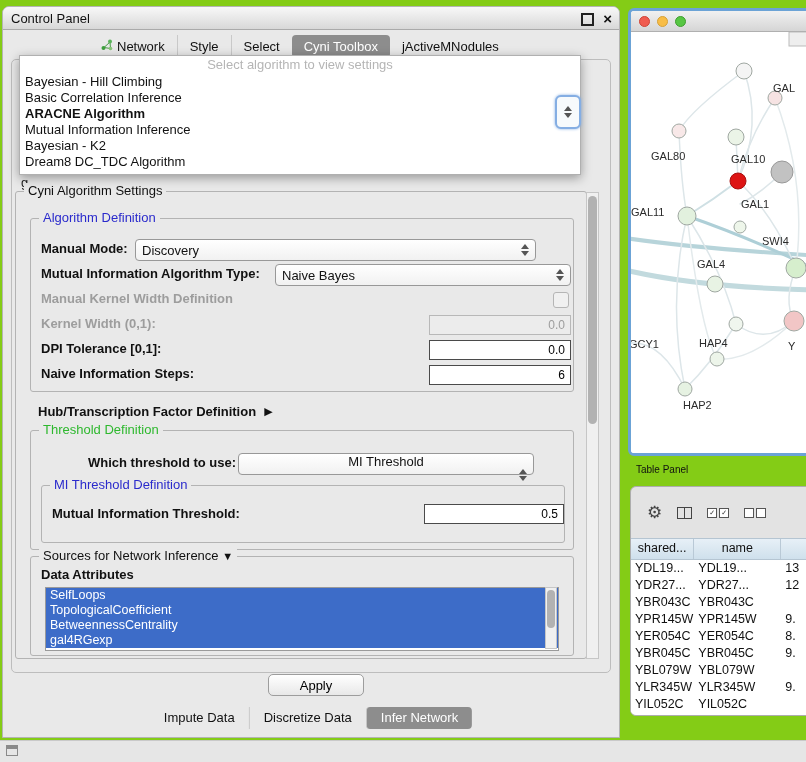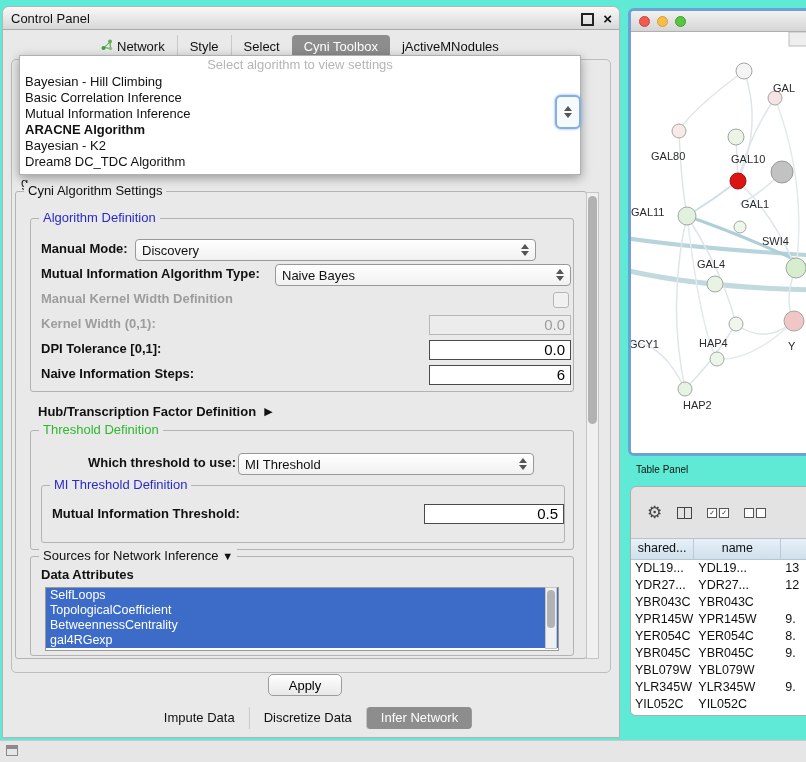--- a/index.html
+++ b/index.html
@@ -1,16 +1,16 @@
 <!DOCTYPE html>
 <html><head>
 <meta charset="utf-8">
 <style>
   html,body{margin:0;padding:0;background:#e9e9e9;}
-  #page{position:relative;width:806px;height:762px;background:#5eead4;overflow:hidden;
+  #page{position:relative;width:806px;height:762px;background:#84cc16;overflow:hidden;
         font-family:"Liberation Sans",sans-serif;font-size:13px;color:#111;}
 
   
   #control-panel{position:absolute;left:2px;top:6px;width:618px;height:732px;
     background:#e9e9e9;border:1px solid #b4b4b4;border-radius:7px 7px 0 0;box-sizing:border-box;}
   .cp-titlebar{position:absolute;left:0;top:0;right:0;height:23px;line-height:23px;
     background:linear-gradient(#f8f8f8,#d8d8d8);border-bottom:1px solid #aaa;
     border-radius:6px 6px 0 0;padding-left:8px;box-sizing:border-box;}
   .float-icon{position:absolute;right:25px;top:6px;width:9px;height:9px;border:2px solid #222;}
   .close-icon{position:absolute;right:7px;top:0;font-weight:bold;font-size:15px;color:#111;cursor:default;}
@@ -36,38 +36,38 @@
   .gray{color:#9d9d9d;}
   .lbl{position:absolute;white-space:nowrap;font-size:13px;}
 
   .combo{position:absolute;height:22px;background:linear-gradient(#ffffff,#f1f1f1);
     border:1px solid #989898;border-radius:4px;display:flex;align-items:center;
     padding:0 6px;box-sizing:border-box;font-size:13px;}
   .spin{margin-left:auto;display:flex;flex-direction:column;gap:2px;padding-left:6px;}
   .tu{width:0;height:0;border-left:4px solid transparent;border-right:4px solid transparent;border-bottom:5px solid #555;}
   .td2{width:0;height:0;border-left:4px solid transparent;border-right:4px solid transparent;border-top:5px solid #555;}
 
-  .field{position:absolute;height:20px;box-sizing:border-box;font-size:15px;
+  .field{position:absolute;height:20px;box-sizing:border-box;font-size:12px;
     text-align:right;padding:0 5px;font-family:"Liberation Sans",sans-serif;}
   .field.en{background:#fff;border:1px solid #4a4a4a;color:#000;}
   .field.dis{background:#ececec;border:1px solid #b8b8b8;color:#9d9d9d;}
 
   .checkbox{position:absolute;width:14px;height:14px;background:#f0f0f0;
     border:1px solid #b5b5b5;border-radius:3px;}
 
   .hub-row{position:absolute;display:flex;align-items:center;gap:8px;font-size:13px;}
   .arrow{font-size:11px;color:#111;}
 
   .attr-list{position:absolute;background:#fff;border:1px solid #9a9a9a;overflow:hidden;}
   .attr-item{height:15px;line-height:15px;background:#3d6cc8;color:#fff;font-size:12.5px;padding-left:4px;}
 
   .vsb{position:absolute;background:#f0f0f0;border:1px solid #c6c6c6;box-sizing:border-box;}
   .vsb .thumb{position:absolute;left:1px;right:1px;background:#b2b2b2;border-radius:6px;}
 
-  .apply-btn{position:absolute;left:265px;top:667px;width:74px;height:22px;
+  .apply-btn{position:absolute;left:265px;top:667px;width:96px;height:22px;
     background:linear-gradient(#ffffff,#e8e8e8);border:1px solid #9d9d9d;border-radius:5px;
     font-size:13px;font-family:"Liberation Sans",sans-serif;}
 
   .bottom-tabs{position:absolute;left:50%;top:700px;transform:translateX(-50%);
     display:flex;height:22px;align-items:center;}
   .btab{padding:2px 14px;height:18px;line-height:18px;border-left:1px solid #c9c9c9;white-space:nowrap;}
   .btab:first-child{border-left:none;}
   .btab.sel{background:#8d8d8d;color:#fff;border-radius:4px;}
 
   
@@ -200,21 +200,21 @@
 
       <div class="hub-row" style="left:22px;top:212px;">
         <span class="b">Hub/Transcription Factor Definition</span>
         <span class="arrow">▶</span>
       </div>
 
       <div class="tgroup" style="left:14px;top:238px;width:544px;height:120px;">
         <div class="gtitle green">Threshold Definition</div>
 
         <span class="lbl b" style="left:57px;top:24px;">Which threshold to use:</span>
-        <div class="combo" style="left:207px;top:22px;width:296px;">
+        <div class="combo" style="left:207px;top:22px;width:296px;flex-direction:column;">
           <span>MI Threshold</span>
           <span class="spin">
               <i class="tu"></i>
               <i class="td2"></i>
             </span>
         </div>
 
         <div class="tgroup" style="left:10px;top:54px;width:524px;height:58px;">
           <div class="gtitle blue">MI Threshold Definition</div>
           <span class="lbl b" style="left:10px;top:20px;">Mutual Information Threshold:</span>
@@ -249,22 +249,22 @@
     <div class="bottom-tabs" id="bottom-tabs">
         <div class="btab">Impute Data</div>
         <div class="btab">Discretize Data</div>
         <div class="btab sel">Infer Network</div>
       </div>
 
     <div id="algo-popup">
         <div class="pop-placeholder">Select algorithm to view settings</div>
         <div class="pop-item">Bayesian - Hill Climbing</div>
         <div class="pop-item">Basic Correlation Inference</div>
+        <div class="pop-item bold">ARACNE Algorithm</div>
         <div class="pop-item">Mutual Information Inference</div>
-        <div class="pop-item bold">ARACNE Algorithm</div>
         <div class="pop-item">Bayesian - K2</div>
         <div class="pop-item">Dream8 DC_TDC Algorithm</div>
       </div>
 
     <div class="combo-fragment">
       <span class="spin" style="margin:0;padding:0;">
           <i class="tu"></i>
           <i class="td2"></i>
         </span>
     </div>

